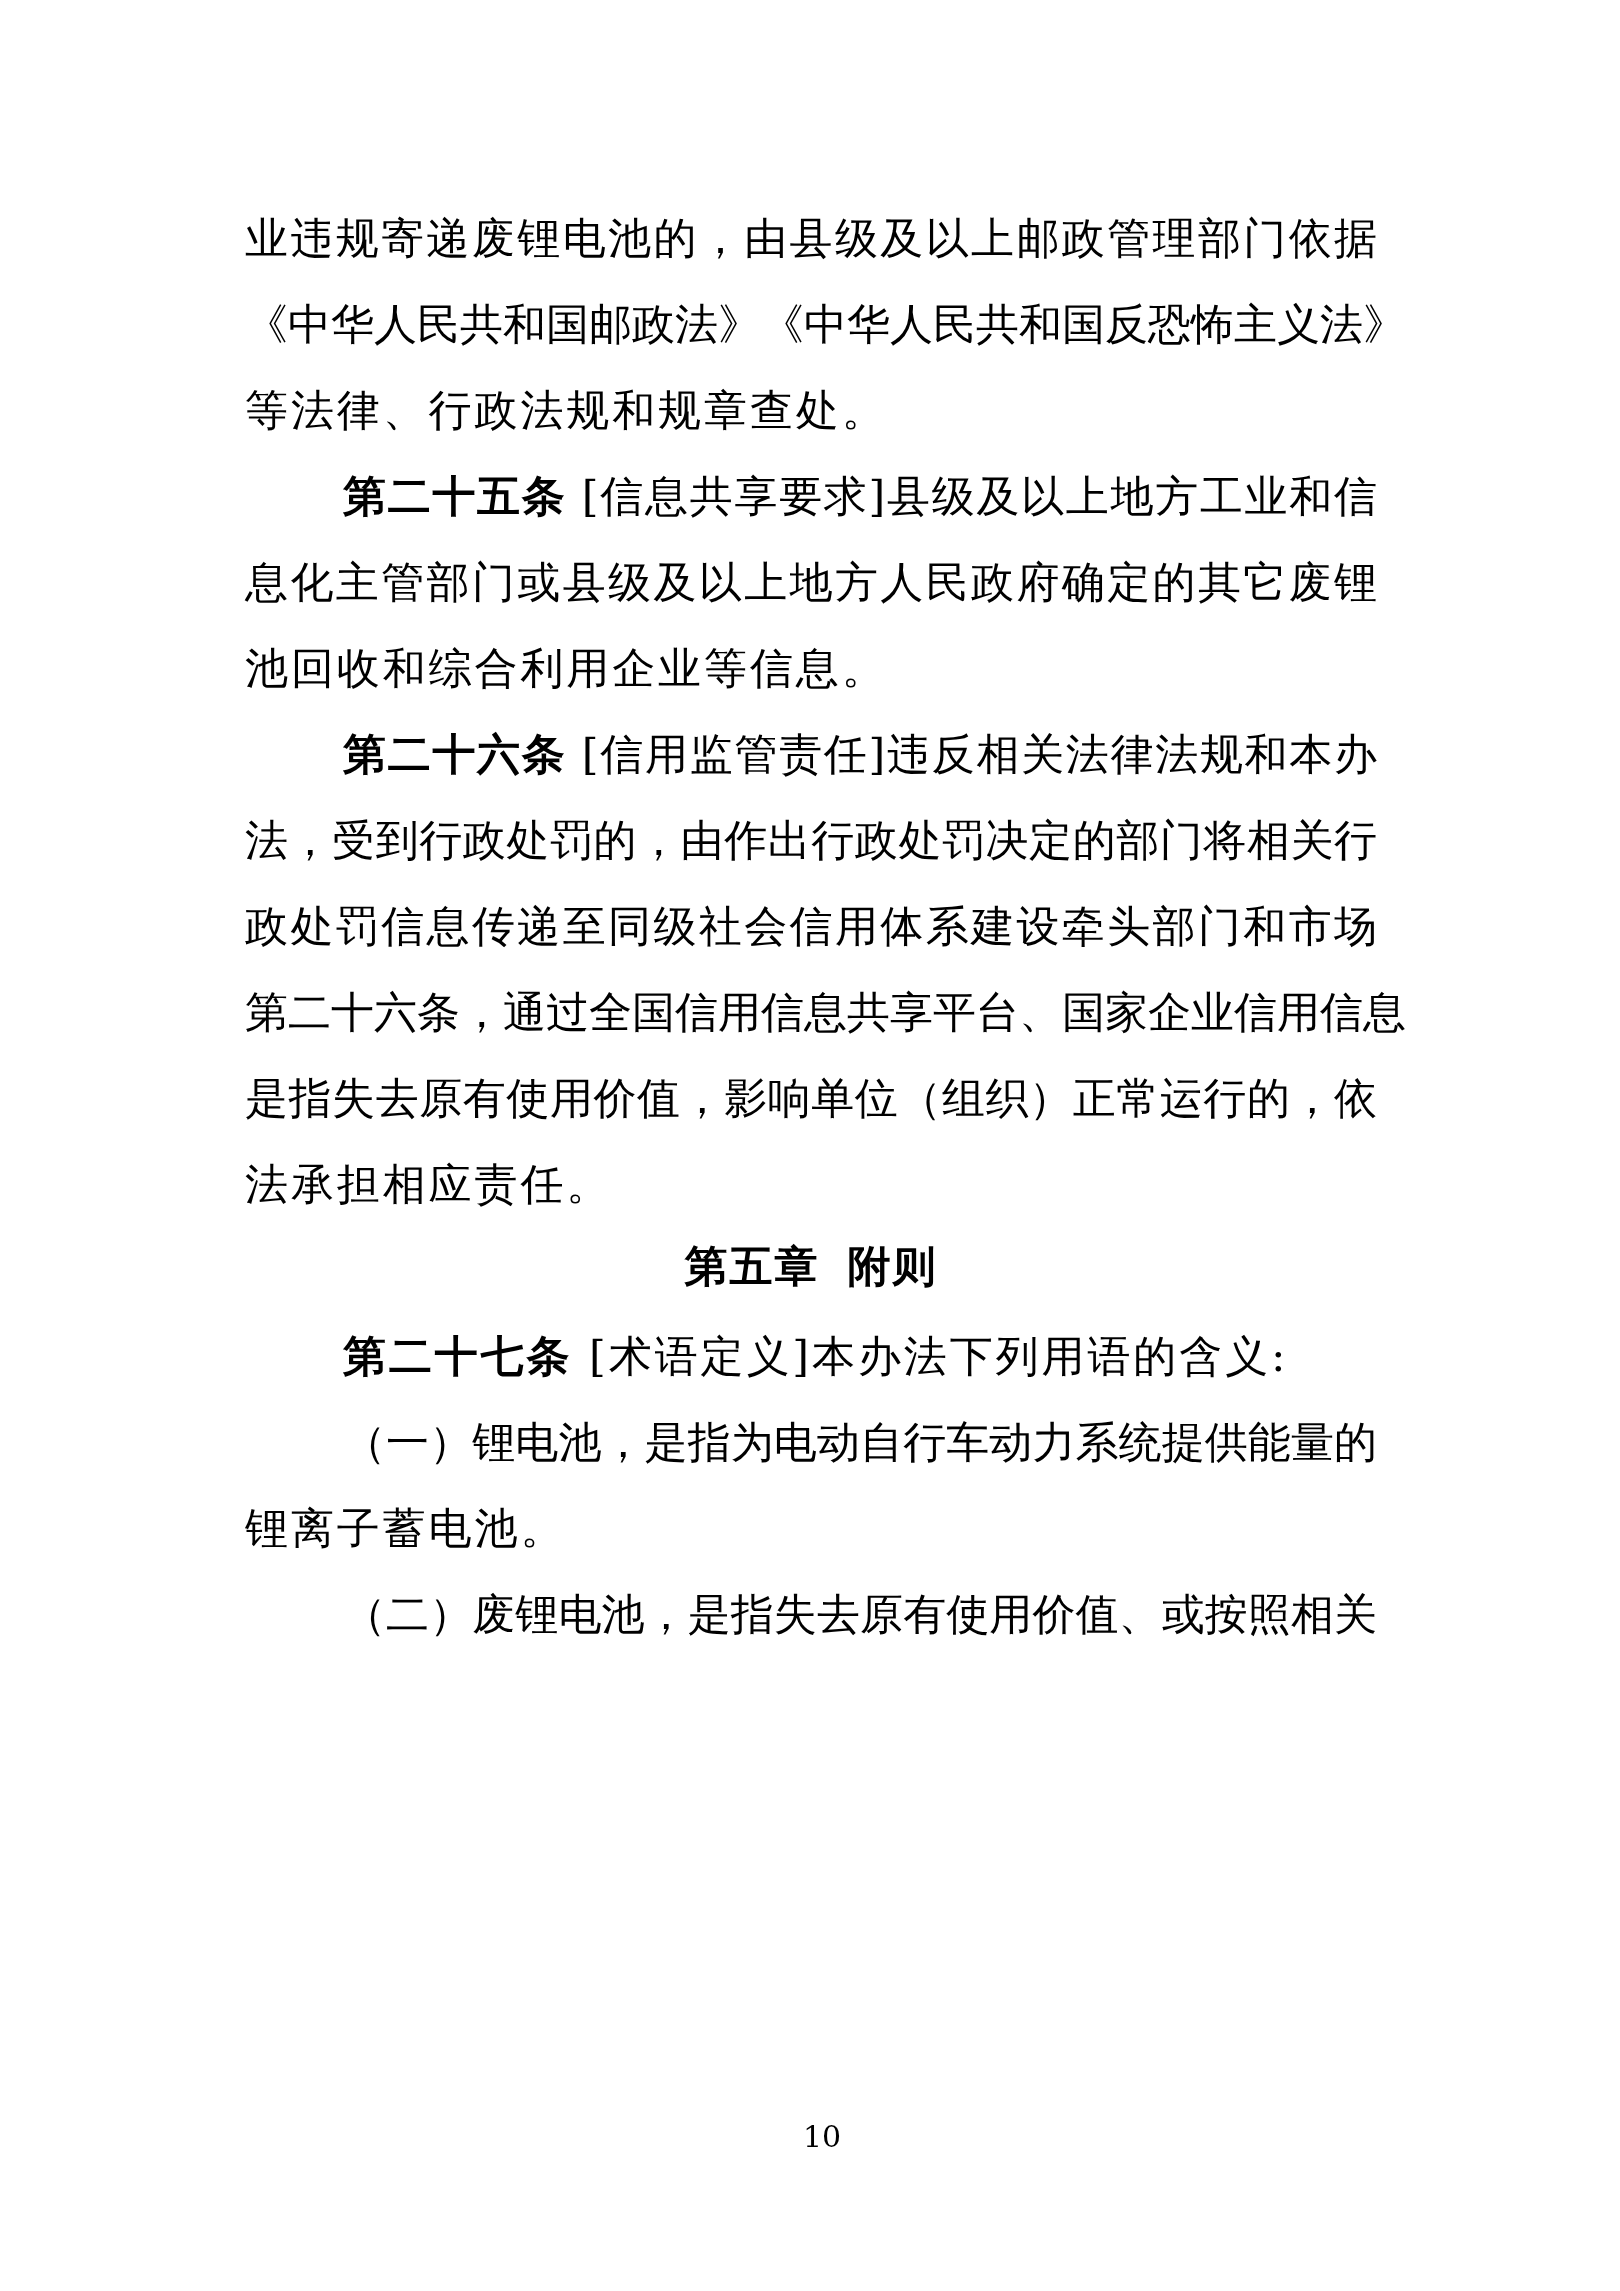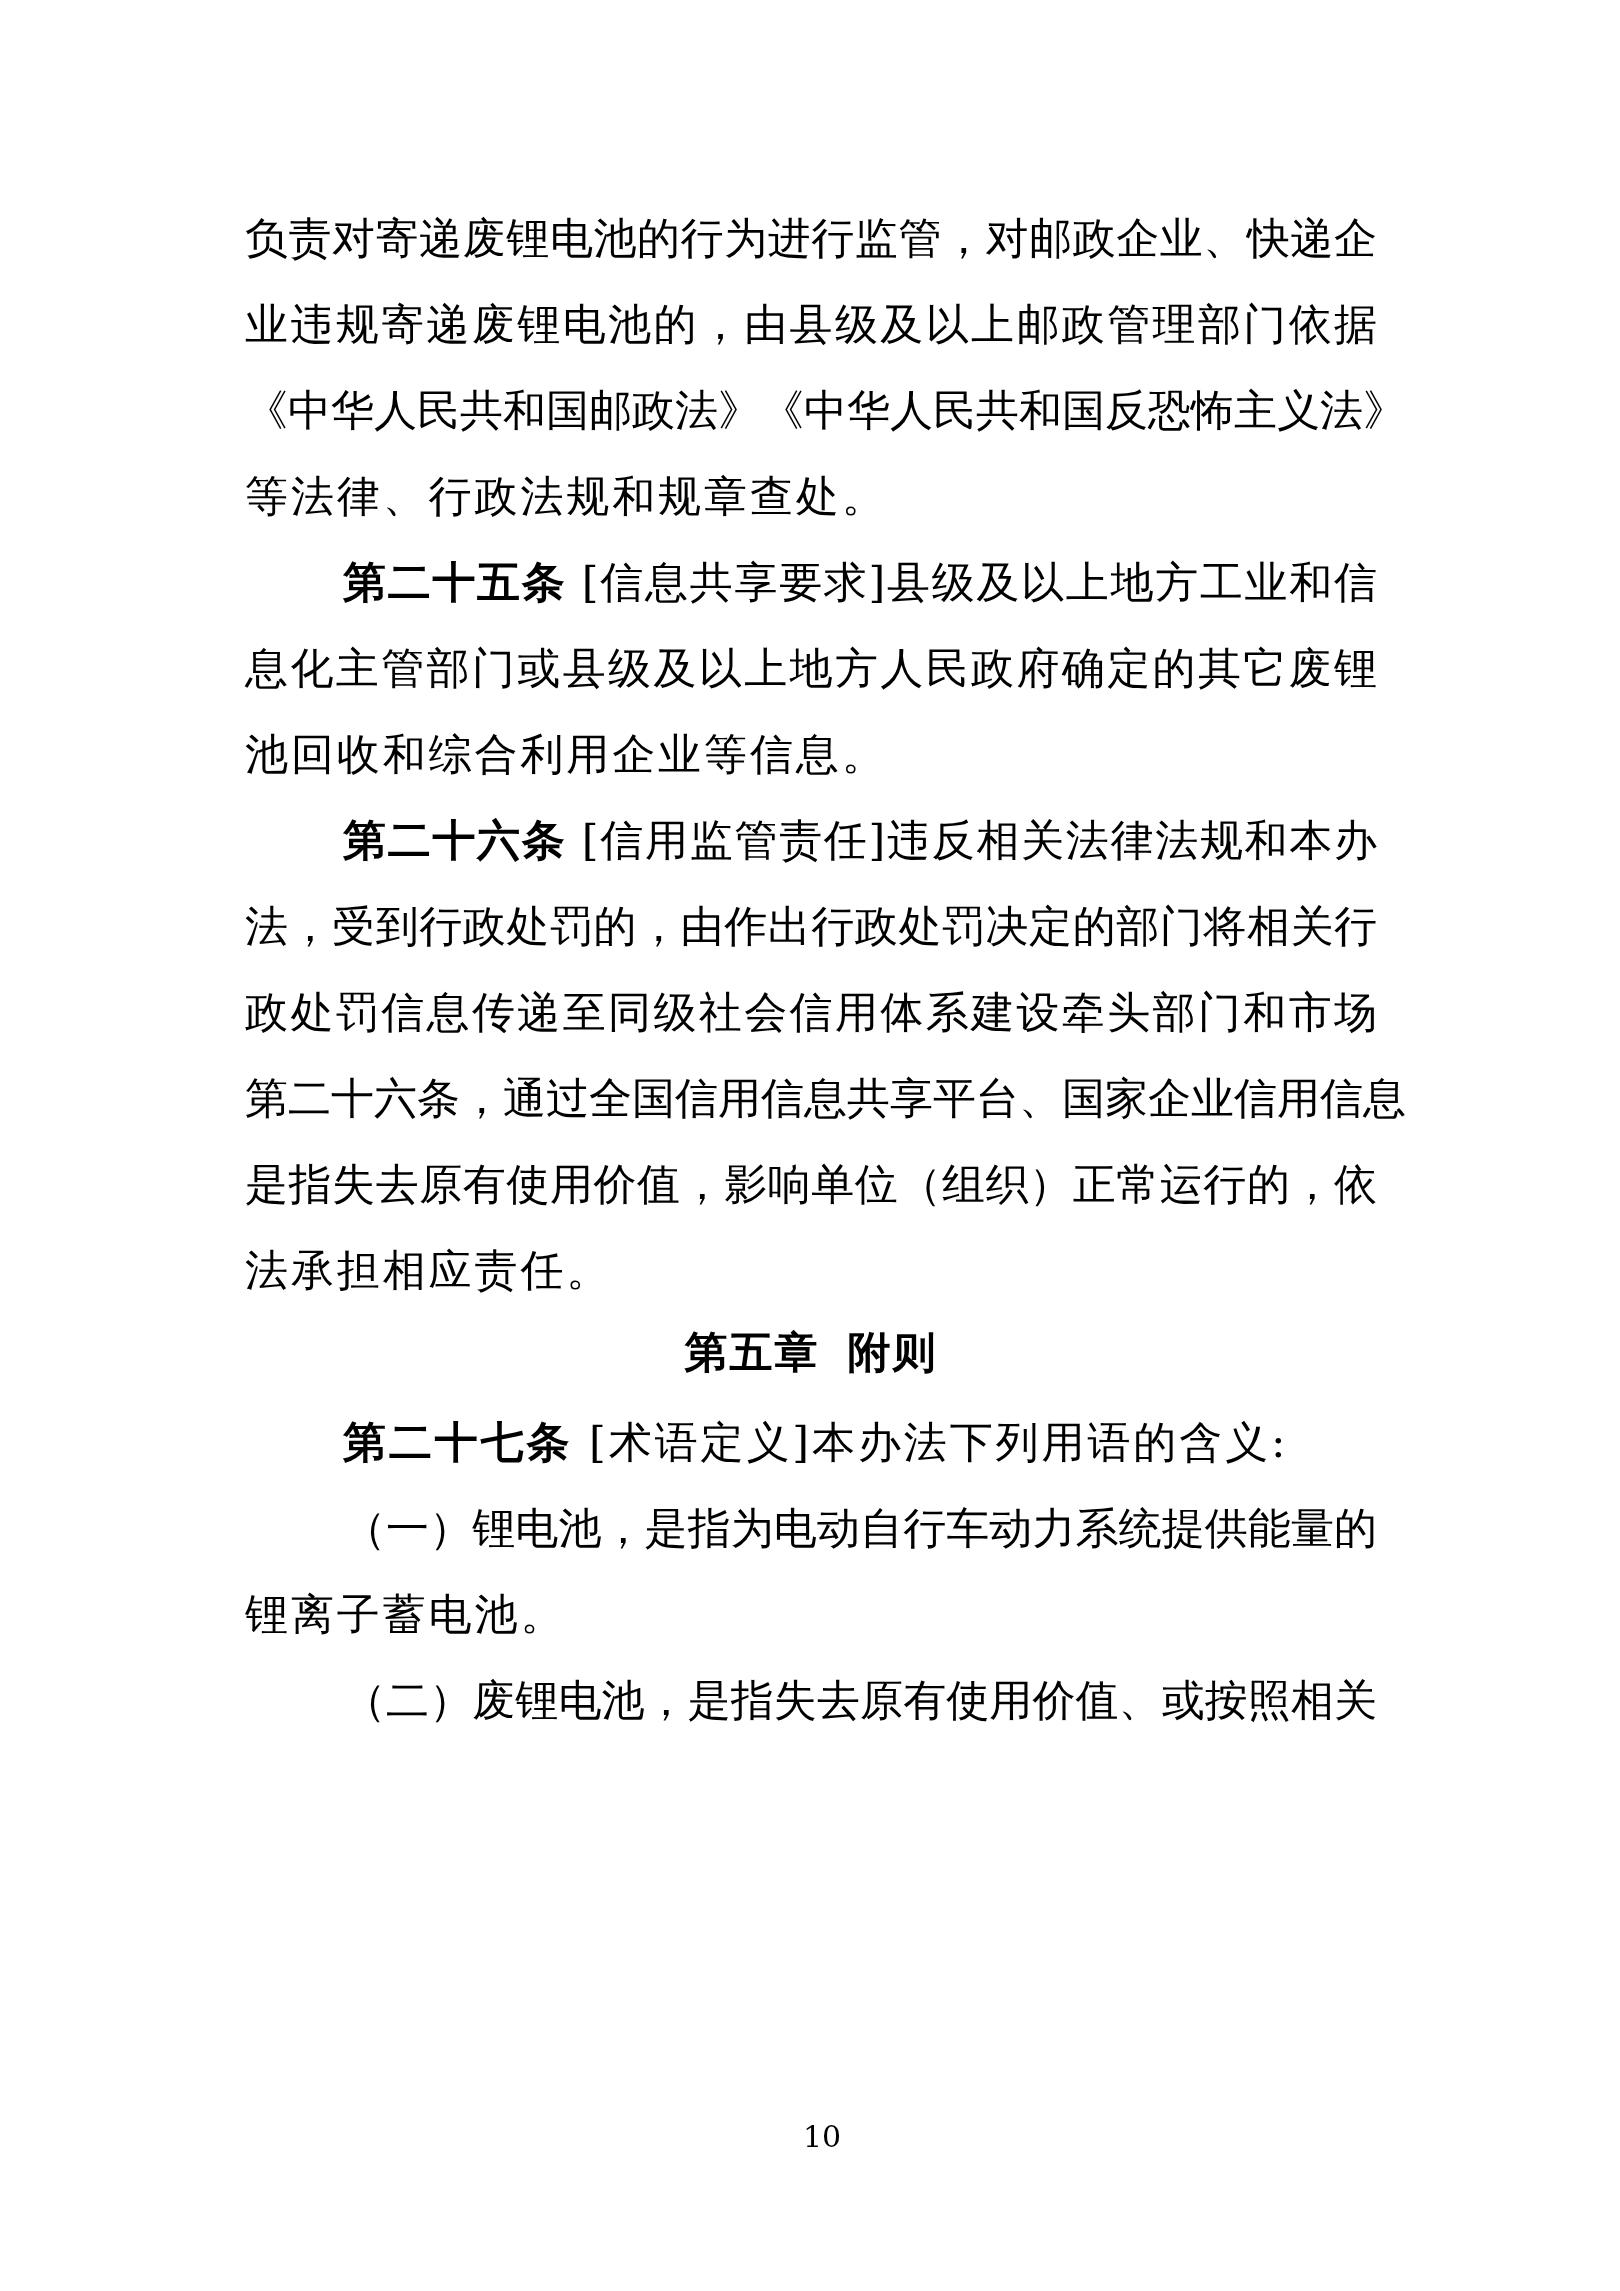--- a/index.html
+++ b/index.html
@@ -67,21 +67,20 @@
     font-size: 30px;
     line-height: 39px;
     font-family: "DejaVu Serif", "Liberation Serif", serif;
   }
 </style>
 </head>
 <body>
 
 <div class="page">
   <main class="text-block" id="text-block">
-      <div class="line"><span>负责对寄递废锂电池的行为进行监管，对邮政企业、快递企</span></div>
       <div class="line"><span>业违规寄递废锂电池的，由县级及以上邮政管理部门依据</span></div>
       <div class="line"><span>《中华人民共和国邮政法》《中华人民共和国反恐怖主义法》</span></div>
       <div class="line end"><span>等法律、行政法规和规章查处。</span></div>
       <div class="line indent"><b>第二十五条</b><span> [信息共享要求]县级及以上地方工业和信</span></div>
       <div class="line"><span>息化主管部门或县级及以上地方人民政府确定的其它废锂</span></div>
       <div class="line end"><span>池回收和综合利用企业等信息。</span></div>
       <div class="line indent"><b>第二十六条</b><span> [信用监管责任]违反相关法律法规和本办</span></div>
       <div class="line"><span>法，受到行政处罚的，由作出行政处罚决定的部门将相关行</span></div>
       <div class="line"><span>政处罚信息传递至同级社会信用体系建设牵头部门和市场</span></div>
       <div class="line"><span>第二十六条，通过全国信用信息共享平台、国家企业信用信息</span></div>

